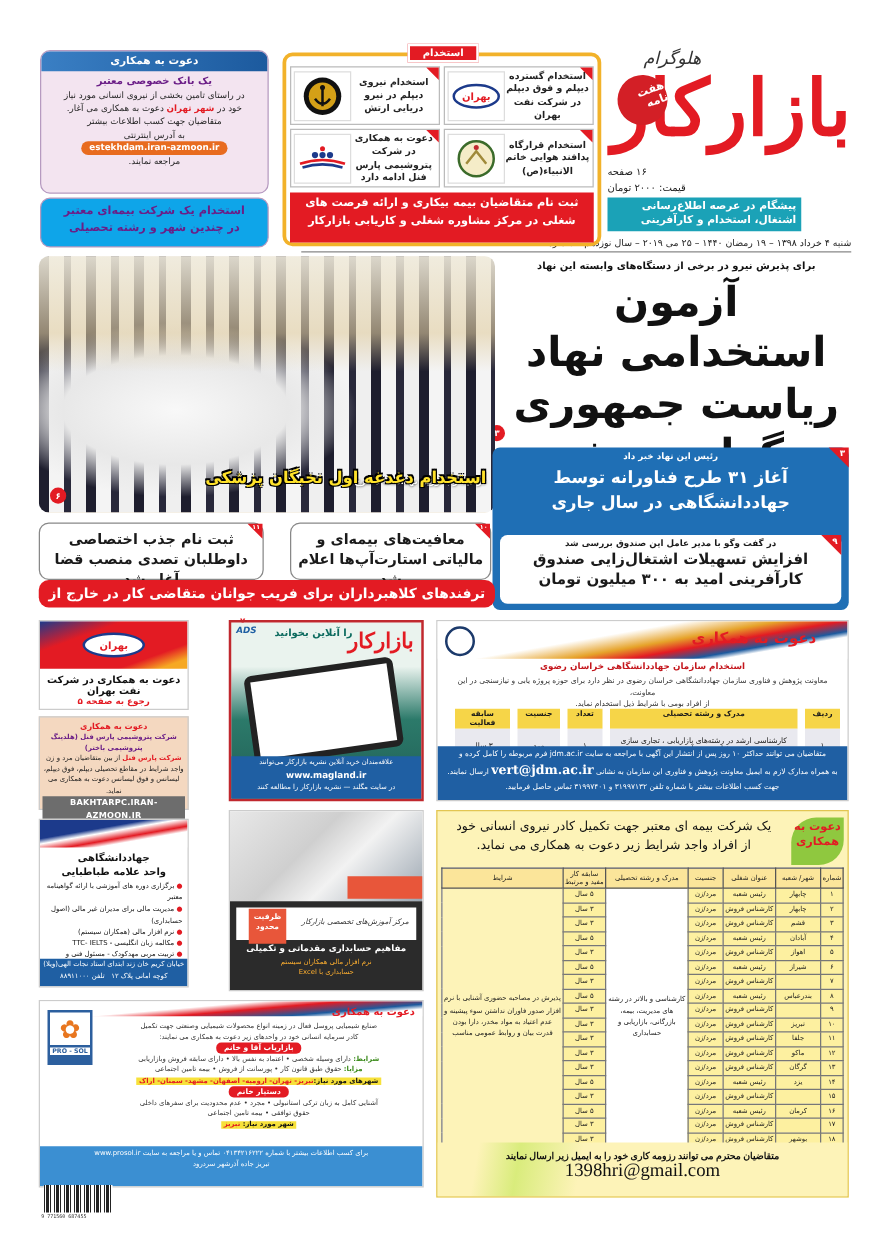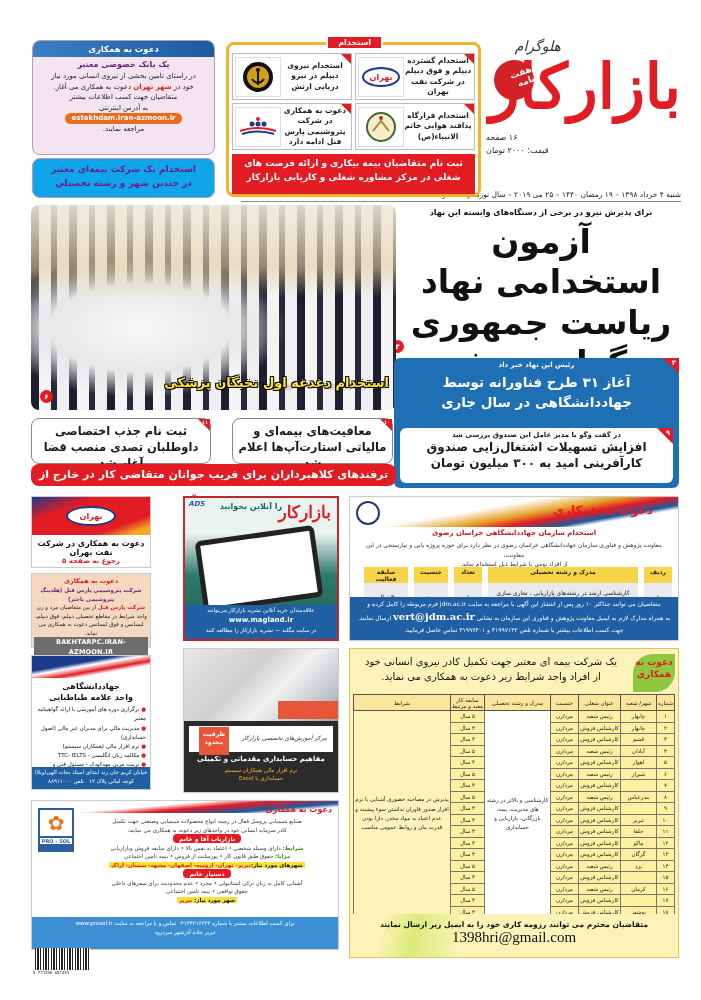--- a/index.html
+++ b/index.html
@@ -83,21 +83,21 @@
   .ins-box { right: 22px; top: 648px; width: 330px; height: 310px; border: 1px solid #e2c552; background: #fdf3b8; overflow: hidden; }
   .ins-badge { right: 3px; top: 5px; width: 42px; height: 38px; background: #8fc83f; border-radius: 20px 0 20px 0; color: #e31b23; font-size: 9px; font-weight: 900; text-align: center; line-height: 1.3; padding-top: 3px; }
   .ins-title { right: 52px; top: 6px; width: 270px; font-size: 10px; font-weight: 400; text-align: center; line-height: 1.45; color: #111; }
   .ins-table { position: absolute; right: 3px; top: 45px; width: 322px; border-collapse: collapse; font-size: 5.5px; background: #fff; }
   .ins-table th { background: #fbe59a; border: 1px solid #555; padding: 1px; font-weight: normal; height: 16px; }
   .ins-table td { border: 1px solid #777; height: 11.5px; text-align: center; padding: 0 1px; }
   .ins-table td.y { background: #fdf0a0; }
   .ins-table td.big { background: #fff; font-size: 5.5px; line-height: 1.6; vertical-align: middle; }
   .ins-table td.cond { background: #fdf3b8; font-size: 5.5px; line-height: 1.7; }
   .ins-foot { right: 0; top: 265px; width: 100%; height: 45px; background: linear-gradient(100deg, #fdf3b8 0%, #fdf3b8 10%, #d9ec7c 20%, #fdf3b8 35%); }
-  .ins-foot .l1 { font-size: 7.5px; font-weight: bold; text-align: center; padding-top: 6px; color: #111; }
+  .ins-foot .l1 { font-size: 7.5px; font-weight: bold; text-align: center; padding-top: 6px; color: #111; font-family: Liberation Serif, serif; }
   .ins-foot .l2 { font-family: "Liberation Serif", serif; font-size: 15px; text-align: center; color: #111; }
 
   
   .behran-ad { right: 550px; top: 496px; width: 120px; height: 72px; border: 1px solid #ccc; background: #fff; overflow: hidden; }
   .behran-top { height: 38px; background: linear-gradient(160deg, #1c3a8b 0%, #e31b23 30%, #e31b23 75%, #f6a823 90%); display:flex; align-items:center; justify-content:center; }
   .behran-logo { width: 50px; height: 20px; border-radius: 50%; background: #fff; border: 2px solid #1c3a8b; color: #e31b23; font-size: 8px; font-weight: 900; text-align: center; line-height: 17px; }
   .behran-t1 { font-size: 8px; font-weight: 900; text-align: center; padding-top: 4px; color: #111; }
   .behran-t2 { font-size: 7px; font-weight: bold; text-align: center; color: #e31b23; }
 
   .pfc-ad { right: 550px; top: 573px; width: 120px; height: 75px; border: 1px solid #ccc; background: #f4d8c0; font-size: 5.5px; text-align: center; line-height: 1.55; padding: 2px; }
@@ -150,20 +150,24 @@
 </style>
 </head>
 <body>
 
 <div class="abs masthead">
   <div class="abs hologram">هلوگرام</div>
   <div class="abs logo">بازارکار</div>
   <div class="abs weekly-badge">هفت نامه</div>
   <div class="abs pages">۱۶ صفحه</div>
   <div class="abs price">قیمت: ۲۰۰۰ تومان</div>
+  <div class="abs tagline">
+    <div>پیشگام در عرصه اطلاع‌رسانی</div>
+    <div>اشتغال، استخدام و کارآفرینی</div>
+  </div>
 </div>
 <div class="abs dateline">شنبه ۴ خرداد ۱۳۹۸ – ۱۹ رمضان ۱۴۴۰ – ۲۵ می ۲۰۱۹ – سال نوزدهم – شماره ۱۱۵۳</div>
 
 <div class="abs emp-box">
   <div class="abs emp-tab">استخدام</div>
   <div class="abs emp-grid">
     <div class="emp-card">
       <div class="txt">استخدام گسترده دیپلم و فوق دیپلم در شرکت نفت بهران</div>
       <div class="logo-sq">
         <svg width="40" height="22" viewBox="0 0 40 22">

